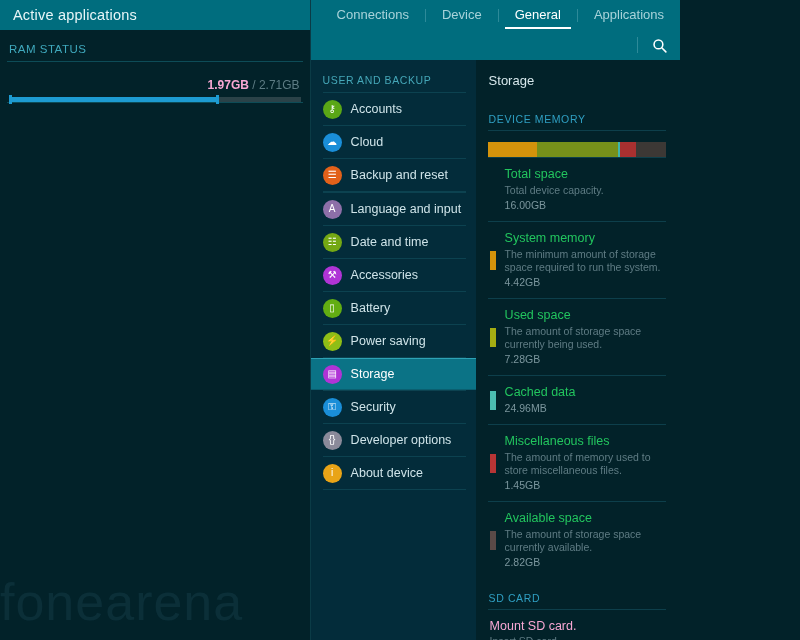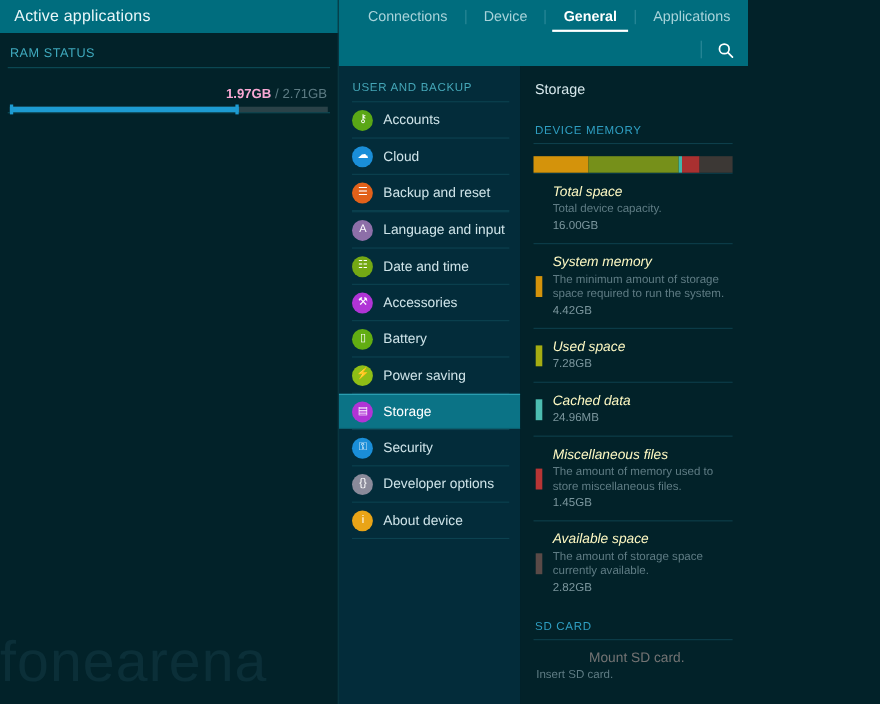--- a/index.html
+++ b/index.html
@@ -92,21 +92,21 @@
     position: relative;
   }
   .tab {
     position: relative;
     color: #a8d3da;
     font-size: 13px;
     padding: 0 16px;
     height: 30px;
     line-height: 30px;
   }
-  .tab.active { color: #ffffff; font-weight: bold; }
+  .tab.active { color: #ffffff; }
   .tab.active::after {
     content: "";
     position: absolute;
     left: 6px; right: 6px; bottom: 1px;
     height: 2px; background: #ffffff;
   }
   .tab-sep {
     width: 1px; height: 13px; background: #2d8a99;
   }
   .searchbar {
@@ -188,25 +188,25 @@
   }
   .swatch {
     width: 6px; flex: 0 0 6px;
     align-self: center;
     height: 19px;
     margin-right: 9px;
     margin-top: 1px;
   }
   .swatch.hidden { background: transparent !important; }
   .pane-item-text { flex: 1; }
-  .pane-item-title { color: #fef9c3; font-size: 12.5px; line-height: 15px; font-style: italic; }
+  .pane-item-title { color: #22c55e; font-size: 12.5px; line-height: 15px; }
   .pane-item-desc { color: #5f7c84; font-size: 10.5px; line-height: 13px; padding-top: 2px; }
   .pane-item-value { color: #7b969d; font-size: 10.5px; line-height: 14px; padding-top: 1px; }
 
-  .sd-title { color: #737373; font-size: 12.5px; padding: 9px 0 0 2px; margin-left: 48px; }
+  .sd-title { color: #f9a8d4; font-size: 12.5px; padding: 9px 0 0 2px; }
   .sd-sub { color: #5f7c84; font-size: 10.5px; padding: 2px 0 10px 2px; }
 
   
   .watermark {
     position: absolute;
     left: 0; right: 0; bottom: 8px;
     font-size: 52px;
     letter-spacing: 1px;
     color: rgba(120, 190, 215, 0.085);
     pointer-events: none;
@@ -365,20 +365,21 @@
                 <div class="pane-item-title">System memory</div>
                 <div class="pane-item-desc">The minimum amount of storage space required to run the system.</div>
                 <div class="pane-item-value">4.42GB</div>
               </div>
             </div>
             <div class="pane-divider"></div>
             <div class="pane-item">
               <div class="swatch" style="background: rgb(165, 173, 18);"></div>
               <div class="pane-item-text">
                 <div class="pane-item-title">Used space</div>
+                <div class="pane-item-desc">The amount of storage space currently being used.</div>
                 <div class="pane-item-value">7.28GB</div>
               </div>
             </div>
             <div class="pane-divider"></div>
             <div class="pane-item">
               <div class="swatch" style="background: rgb(76, 189, 177);"></div>
               <div class="pane-item-text">
                 <div class="pane-item-title">Cached data</div>
                 <div class="pane-item-value">24.96MB</div>
               </div>

